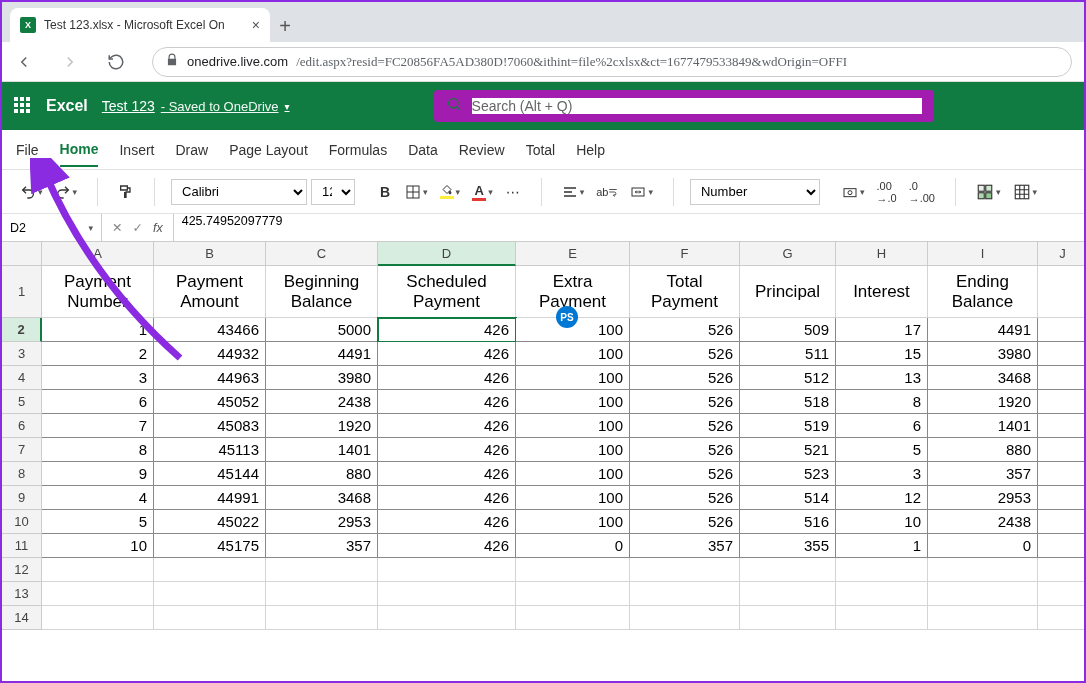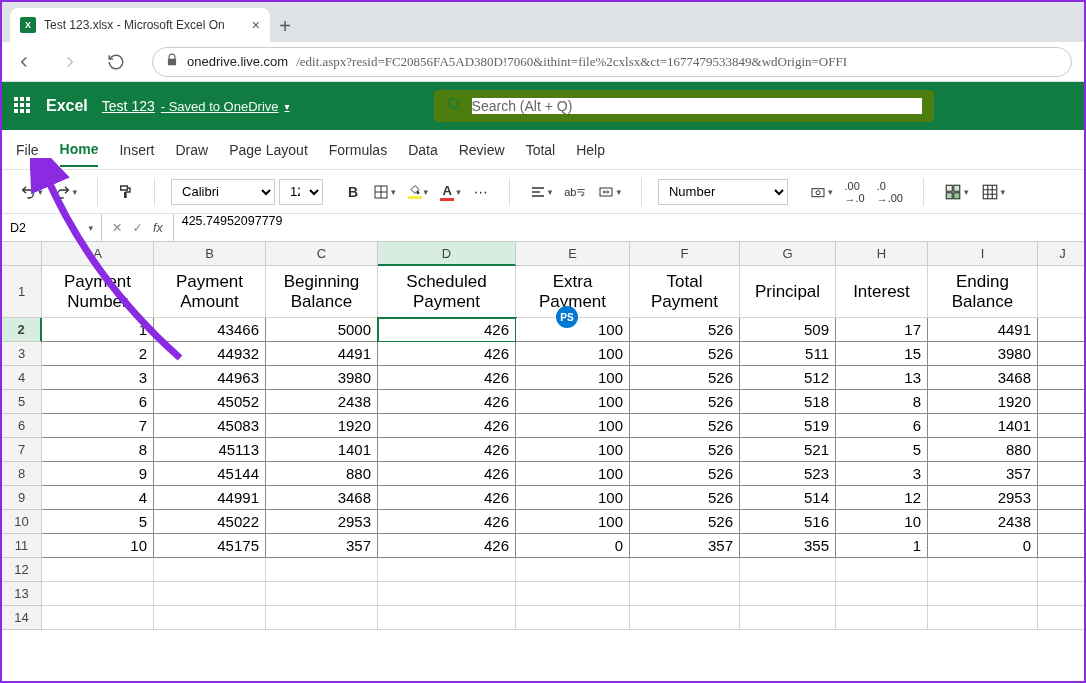--- a/index.html
+++ b/index.html
@@ -19,38 +19,38 @@
 .url-domain { color: #202124; }
 .url-rest { color: #5f6368; font-family: Liberation Serif, serif; }
 
 
 .xl-head { height: 48px; background: #107c41; color: #fff; display: flex; align-items: center; padding: 0 12px; gap: 14px; }
 .waffle { width: 18px; height: 18px; display: grid; grid-template-columns: repeat(3,4px); grid-template-rows: repeat(3,4px); gap: 2px; cursor: pointer; }
 .waffle span { background: #fff; }
 .xl-brand { font-weight: 600; font-size: 16px; }
 .xl-file { font-size: 14px; display: flex; align-items: center; gap: 6px; cursor: pointer; text-decoration: underline; }
 .xl-saved { font-size: 13px; opacity: .95; }
-.search-wrap { margin-left: 130px; background: #4d7c0f; border-radius: 4px; height: 32px; width: 500px; display: flex; align-items: center; padding: 0 12px; gap: 10px; color: #107c41; }
+.search-wrap { margin-left: 130px; background: #a21caf; border-radius: 4px; height: 32px; width: 500px; display: flex; align-items: center; padding: 0 12px; gap: 10px; color: #107c41; }
 .search-wrap input { border: none; outline: none; flex: 1; font-size: 14px; color: #333; }
 .search-wrap input::placeholder { color: #666; }
 
 
 .ribbon-tabs { height: 40px; display: flex; align-items: center; padding: 0 14px; gap: 21px; font-size: 14px; color: #333; border-bottom: 1px solid #e1e1e1; }
 .ribbon-tabs .rtab { cursor: pointer; padding: 8px 0; }
 .ribbon-tabs .rtab.active { color: #107c41; font-weight: 600; border-bottom: 2px solid #107c41; }
 
 
 .ribbon { height: 44px; display: flex; align-items: center; padding: 0 8px; gap: 6px; border-bottom: 1px solid #e1e1e1; }
 .rgrp { display: flex; align-items: center; gap: 4px; padding: 0 6px; }
 .rsep { width: 1px; height: 28px; background: #ddd; margin: 0 4px; }
 .rbtn { min-width: 24px; height: 28px; display: flex; align-items: center; justify-content: center; cursor: pointer; padding: 0 4px; font-size: 14px; color: #333; border-radius: 3px; }
 .rbtn svg { display: block; }
 .dd { font-size: 9px; margin-left: 2px; color: #555; }
 .font-sel, .size-sel, .num-sel { border: 1px solid #ccc; height: 26px; font-size: 13px; padding: 0 6px; background: #fff; }
-.font-sel { width: 104px; }
+.font-sel { width: 136px; }
 .size-sel { width: 44px; }
 .num-sel { width: 130px; }
 .fill-swatch { display: inline-block; height: 3px; width: 14px; background: #ffeb3b; }
 .font-swatch { display: inline-block; height: 3px; width: 14px; background: #e53935; }
 
 
 .fbar { height: 28px; display: flex; align-items: flex-start; border-bottom: 1px solid #ccc; font-size: 12.5px; }
 .namebox { width: 100px; border-right: 1px solid #ccc; padding: 0 8px; height: 100%; display: flex; align-items: center; }
 .namebox input { border: none; outline: none; width: 100%; font-size: 12.5px; }
 .fctl { display: flex; align-items: center; gap: 10px; padding: 0 10px; border-right: 1px solid #ccc; height: 100%; color: #888; }

